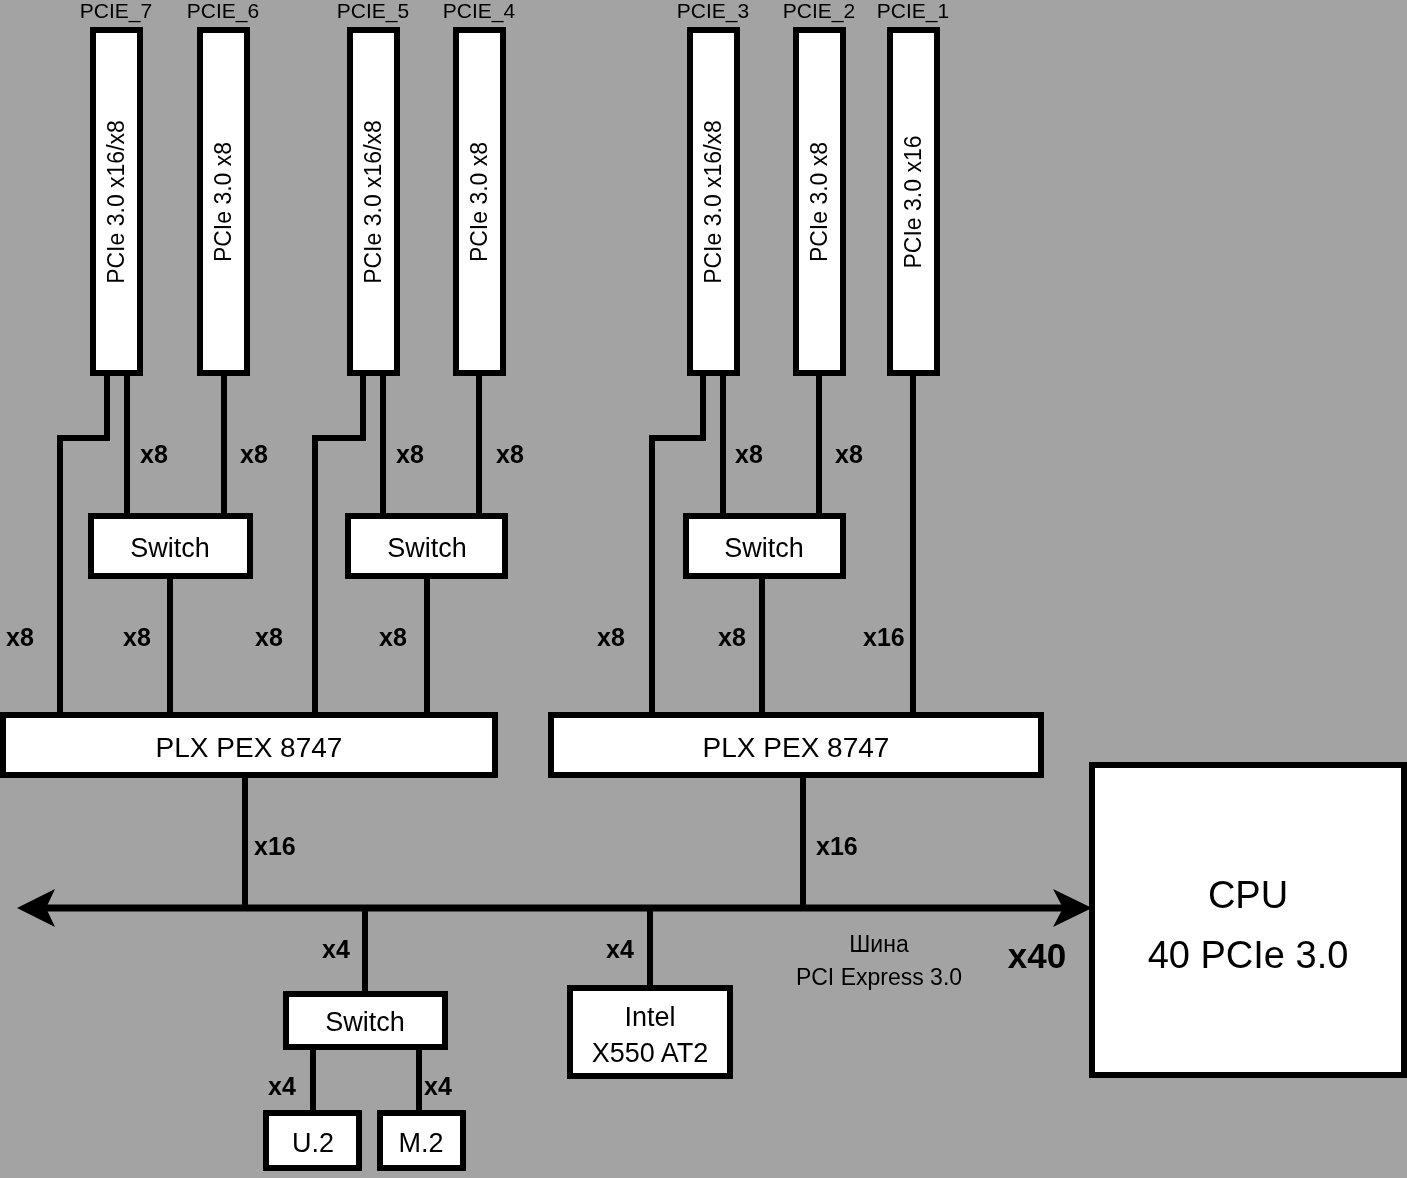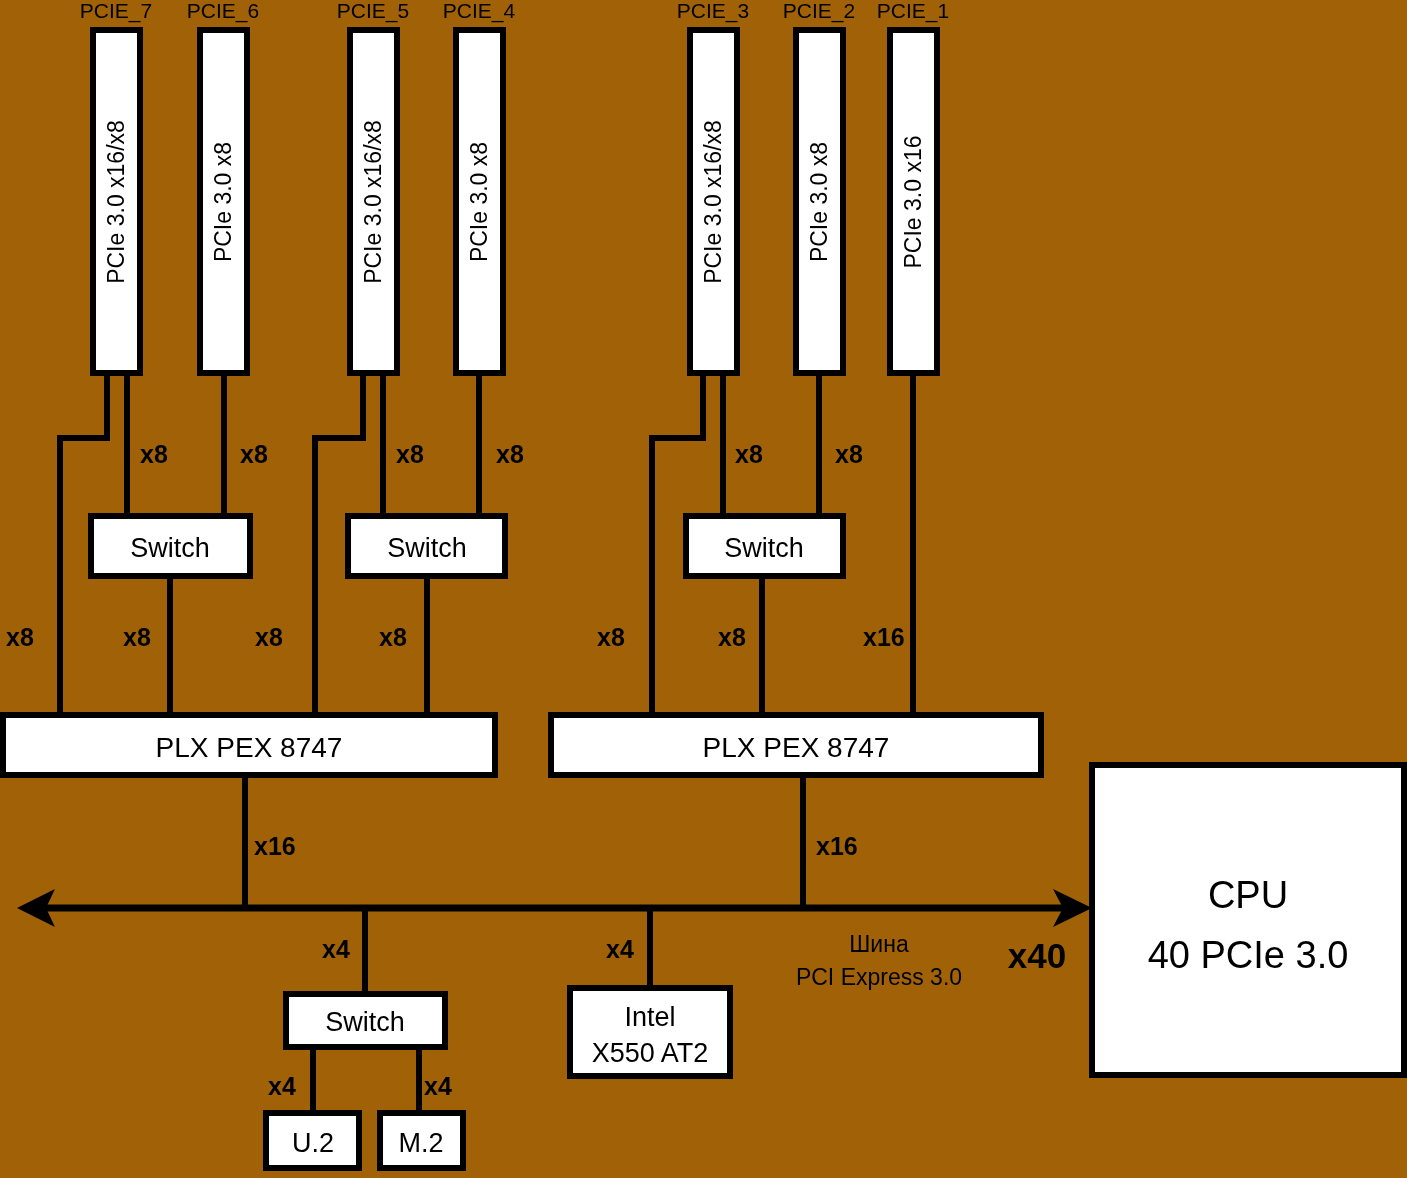--- a/index.html
+++ b/index.html
@@ -1,19 +1,19 @@
 <!DOCTYPE html>
 <html><head>
 <meta charset="utf-8">
 <style>
   html,body{margin:0;padding:0;background:#ffffff;}
   #root{
     position:relative;
     width:1407px;height:1178px;
-    background:#a16207;
+    background:#a3a3a3;
     font-family:"Liberation Sans", sans-serif;
     overflow:hidden;
   }
   svg#diagram{position:absolute;left:0;top:0;width:1407px;height:1178px;display:block;}
   .box{fill:#ffffff;stroke:#000000;stroke-width:6;}
   .slotbox{fill:#ffffff;stroke:#000000;stroke-width:6;}
   .wire{stroke:#000000;stroke-width:6;fill:none;stroke-linecap:butt;}
   .busline{stroke:#000000;stroke-width:7;fill:none;}
   .arrowhead{fill:#000000;stroke:none;}
   text{font-family:"Liberation Sans", sans-serif;fill:#000000;}

